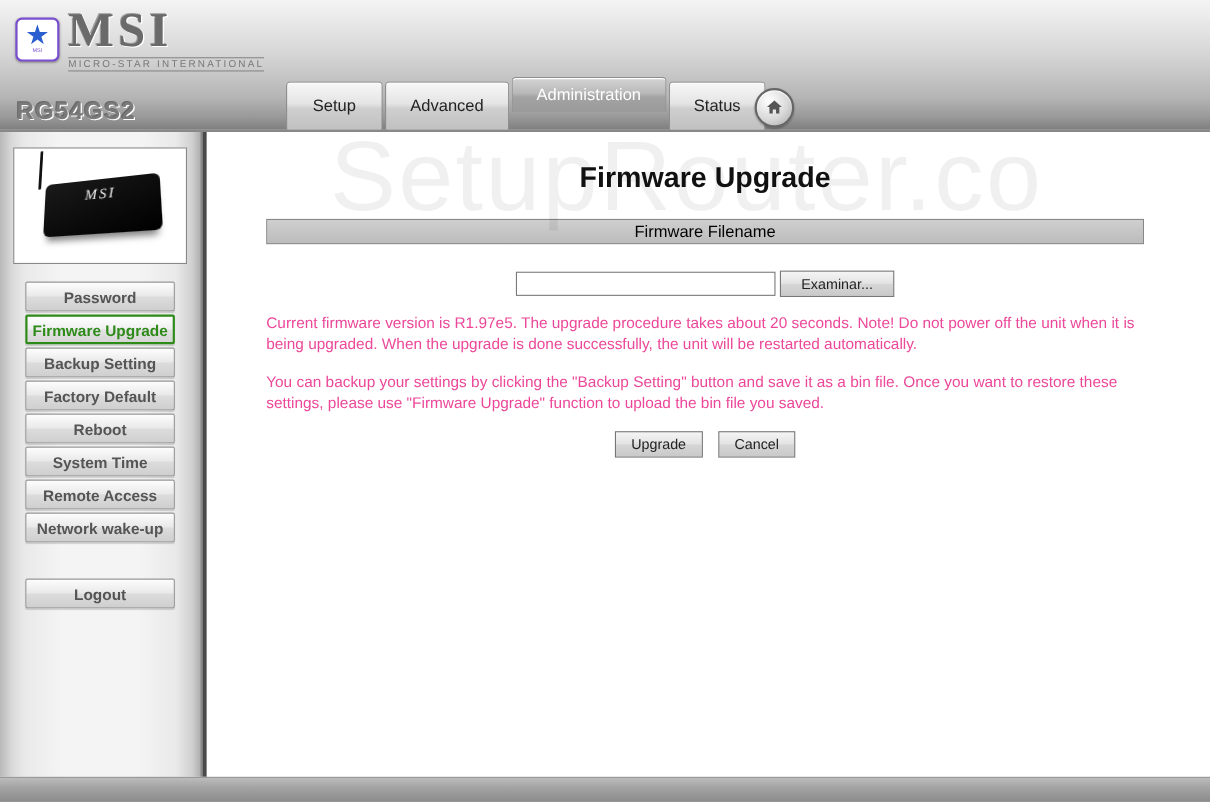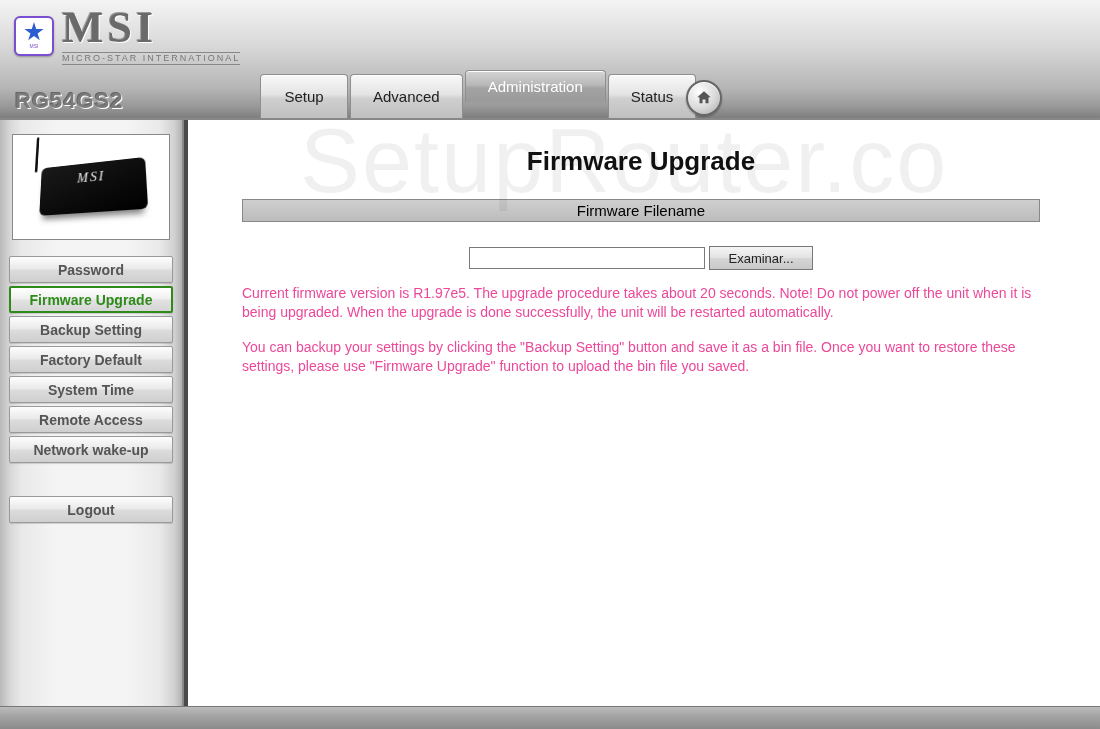--- a/index.html
+++ b/index.html
@@ -147,21 +147,21 @@
   }
   .router-body::before{
     content:""; position:absolute; left:-8px; top:-38px;
     width:3px;height:42px;background:#111;border-radius:2px;
   }
   .router-body span{
     position:absolute;top:8px;left:0;right:0;text-align:center;
     font-family: "Times New Roman", serif; font-size:14px;
     font-style: italic; color:#eee;letter-spacing:2px;
   }
-  .side-menu { width: 164px; }
+  .side-menu { width: 136px; }
   .side-item {
     height: 27px;
     display:flex;align-items:center;justify-content:center;
     font-size: 14px; font-weight: bold;
     color: #555;
     background: linear-gradient(to bottom,#fdfdfd,#e9e9e9 48%,#dcdcdc 52%,#cfcfcf);
     border: 1px solid #999;
     border-radius: 2px;
     margin-bottom: 3px;
     cursor: pointer;
@@ -283,20 +283,21 @@
       <div class="router-body">
         <span>MSI</span>
       </div>
     </div>
 
     <div class="side-menu">
       <div class="side-item">Password</div>
       <div class="side-item active">Firmware Upgrade</div>
       <div class="side-item">Backup Setting</div>
       <div class="side-item">Factory Default</div>
+      <div class="side-item">Reboot</div>
       <div class="side-item">System Time</div>
       <div class="side-item">Remote Access</div>
       <div class="side-item">Network wake-up</div>
 
       <div class="side-gap"></div>
 
       <div class="side-item">Logout</div>
     </div>
   </div>
 
@@ -310,16 +311,20 @@
     <div class="section-bar">Firmware Filename</div>
 
     <div class="file-row">
       <input class="file-input" type="text" value="" style="">
       <button class="btn wide">Examinar...</button>
     </div>
 
     <p class="para">Current firmware version is R1.97e5. The upgrade procedure takes about 20 seconds. Note! Do not power off the unit when it is being upgraded. When the upgrade is done successfully, the unit will be restarted automatically.</p>
     <p class="para">You can backup your settings by clicking the "Backup Setting" button and save it as a bin file. Once you want to restore these settings, please use "Firmware Upgrade" function to upload the bin file you saved.</p>
 
+    <div class="action-row">
+      <button class="btn">Upgrade</button>
+      <button class="btn">Cancel</button>
+    </div>
   </div>
 </div>
 
 <div class="footer"></div>
 
 </body></html>

